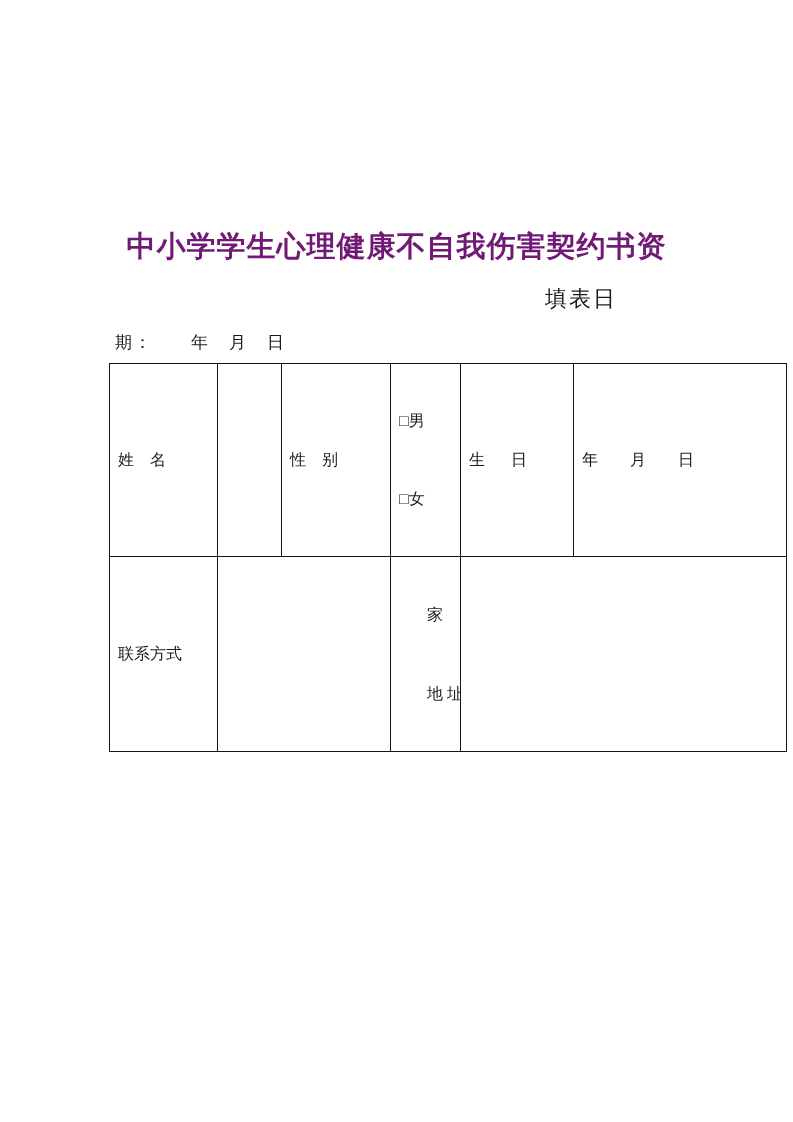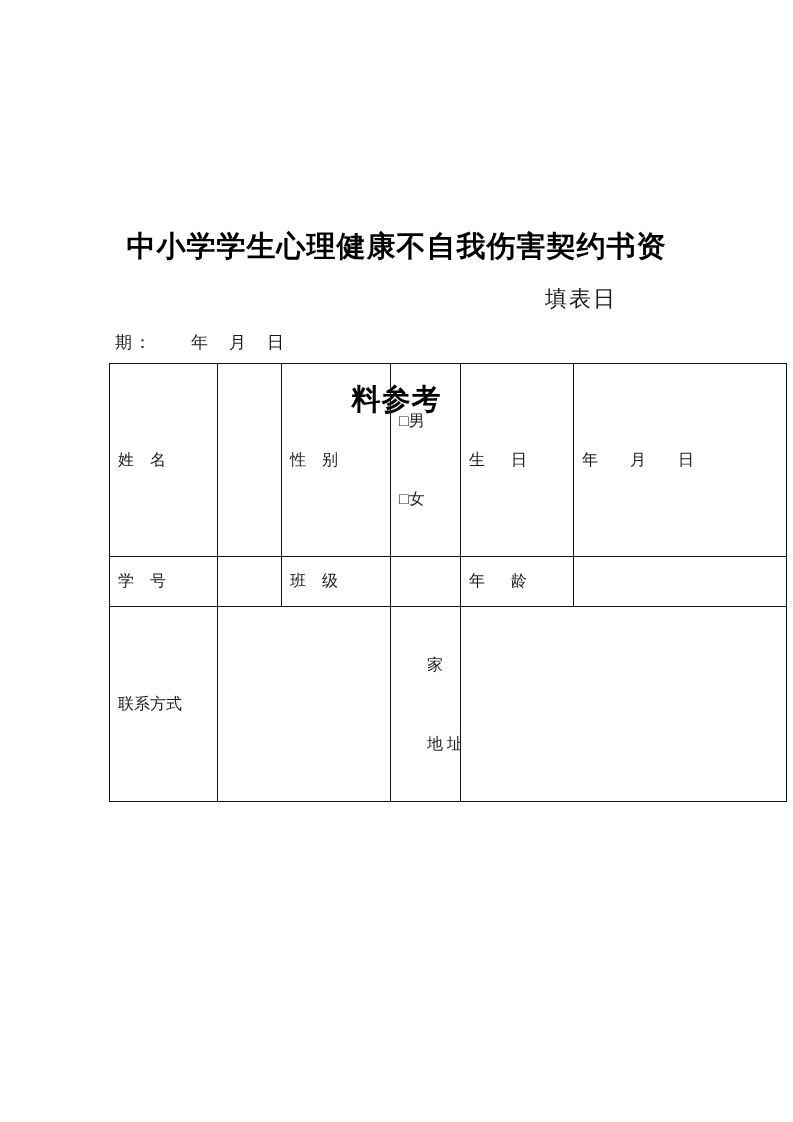--- a/index.html
+++ b/index.html
@@ -12,21 +12,21 @@
     color:#1a1a1a;
   }
   .doc-title{
     position:absolute;
     top:119px;left:0;right:0;
     text-align:center;
     font-size:29px;
     font-weight:bold;
     line-height:51px;
     letter-spacing:1px;
-    color:#000000;
+    color:#701a75;
     white-space:pre;
   }
   .fill-date-right{
     position:absolute;
     left:545px;top:288px;
     font-size:22px;
     letter-spacing:2px;
     line-height:22px;
     white-space:pre;
   }
@@ -60,21 +60,20 @@
   td.wide-pad{padding-left:10px;}
   .ls5{letter-spacing:5px;}
   .gender-opt{line-height:42px;}
   .addr-line{line-height:43px;letter-spacing:4px;margin-left:28px;}
 </style>
 </head>
 <body>
 
 <div class="doc-title">
   <div>中小学学生心理健康不自我伤害契约书资</div>
-  <div>料参考</div>
 </div>
 
 <div class="fill-date-right">填表日</div>
 
 <div class="fill-date-left">期：　　年　月　日</div>
 
 <table class="student-info">
   <colgroup>
     <col style="width:108px">
     <col style="width:64px">
@@ -88,28 +87,20 @@
     <td>姓　名</td>
     <td></td>
     <td>性　别</td>
     <td class="tight">
       <div class="gender-opt">□男</div>
       <div class="gender-opt">□女</div>
     </td>
     <td class="ls5">生　日</td>
     <td class="wide-pad">年　　月　　日</td>
   </tr>
-  <tr class="r2">
-    <td>学　号</td>
-    <td></td>
-    <td>班　级</td>
-    <td class="tight"></td>
-    <td class="ls5">年　龄</td>
-    <td></td>
-  </tr>
   <tr class="r3">
     <td>联系方式</td>
     <td colspan="2"></td>
     <td class="tight">
       <div class="addr-line">家　庭</div>
       <div class="addr-line">地址</div>
     </td>
     <td colspan="2"></td>
   </tr>
 </tbody>

